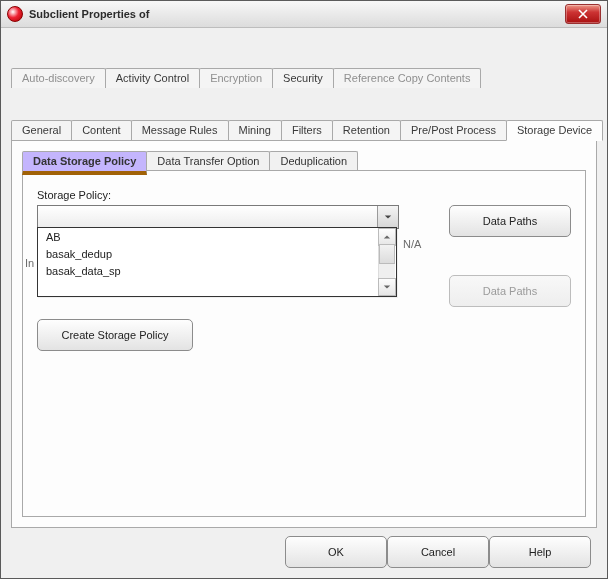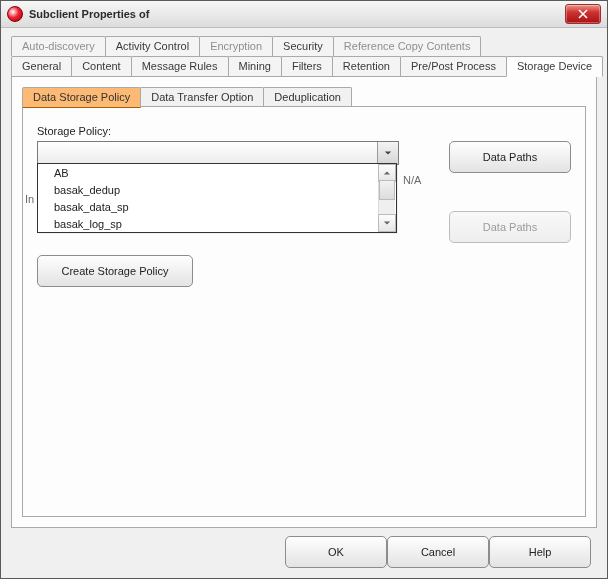--- a/index.html
+++ b/index.html
@@ -7,37 +7,37 @@
   
   .titlebar{height:26px;background:linear-gradient(#f7f7f7,#dcdcdc);border-bottom:1px solid #bdbdbd;display:flex;align-items:center;padding:0 6px;}
   .titlebar .appicon{width:14px;height:14px;border-radius:50%;background:radial-gradient(circle at 35% 35%,#fff 0%,#e23 45%,#a00 100%);border:1px solid #8a0000;margin-right:6px;}
   .titlebar .title{font-weight:bold;color:#2b2b2b;flex:1;}
   .closebtn{width:34px;height:18px;border:1px solid #9a3030;border-radius:3px;background:linear-gradient(#e98,#c33 40%,#a11);display:flex;align-items:center;justify-content:center;color:#fff;box-shadow:inset 0 0 0 1px rgba(255,255,255,0.3);}
   .closebtn svg{width:10px;height:10px;}
   
   .client{flex:1;display:flex;flex-direction:column;padding:6px 10px 8px 10px;}
   
   .tabrows{margin-top:2px;}
-  .tabrow{display:flex;gap:0;}
+  .tabrow{display:flex;gap:0;margin-top:32px;}
   .tabrow .tab{border:1px solid #a9a9a9;border-bottom:none;background:#f4f4f4;padding:3px 10px 4px 10px;font-size:11px;color:#3a3a3a;border-top-left-radius:2px;border-top-right-radius:2px;margin-right:-1px;white-space:nowrap;}
   .tabrow .tab.inactive{color:#8f8f8f;}
   .tabrow .tab.active{background:#fdfdfd;border-bottom:1px solid #fdfdfd;position:relative;z-index:2;}
   .tabpanel{border:1px solid #a9a9a9;background:#fdfdfd;flex:1;position:relative;margin-top:-1px;}
   
   
   .subtabs{position:absolute;left:10px;top:10px;display:flex;}
   .subtabs .stab{border:1px solid #a9a9a9;border-bottom:none;background:#f1f1f1;padding:3px 10px 4px;margin-right:-1px;border-top-left-radius:2px;border-top-right-radius:2px;color:#333;}
-  .subtabs .stab.active{background:#fdba74;border-bottom:1px solid #a16207;z-index:2;position:relative;}
+  .subtabs .stab.active{background:#c4b5fd;border-bottom:4px solid #a16207;z-index:2;position:relative;font-weight:bold;}
   .subpanel{position:absolute;left:10px;top:29px;right:10px;bottom:10px;border:1px solid #a9a9a9;background:#fdfdfd;}
   
   .lbl{position:absolute;left:14px;top:18px;}
   .combo{position:absolute;left:14px;top:34px;width:360px;height:22px;border:1px solid #7a7a7a;background:linear-gradient(#fff,#ececec);display:flex;align-items:center;}
   .combo .arrow{width:20px;height:100%;border-left:1px solid #9a9a9a;background:linear-gradient(#f4f4f4,#d6d6d6);display:flex;align-items:center;justify-content:center;margin-left:auto;}
   .combo .arrow svg{width:8px;height:8px;fill:#444;}
-  .dropdown{position:absolute;left:14px;top:56px;width:360px;height:70px;border:1px solid #333;background:#fff;box-shadow:1px 1px 0 rgba(0,0,0,0.05);padding:1px 12px;box-sizing:border-box;}
+  .dropdown{position:absolute;left:14px;top:56px;width:360px;height:70px;border:1px solid #333;background:#fff;box-shadow:1px 1px 0 rgba(0,0,0,0.05);padding:1px 4px;box-sizing:border-box;}
   .dropdown .opt{padding:1px 4px;line-height:15px;height:15px;}
   .dropdown .scroll{position:absolute;right:1px;top:1px;bottom:1px;width:16px;background:#efefef;border-left:1px solid #dcdcdc;}
   .dropdown .scroll .up,.dropdown .scroll .down{height:16px;display:flex;align-items:center;justify-content:center;background:linear-gradient(#fdfdfd,#e6e6e6);border:1px solid #bbb;margin:-1px;}
   .dropdown .scroll .down{position:absolute;bottom:0;left:0;right:0;}
   .dropdown .scroll .thumb{position:absolute;left:0;right:0;top:16px;height:18px;background:linear-gradient(#f2f2f2,#dcdcdc);border:1px solid #bbb;margin:-1px 0;}
   .na{position:absolute;left:380px;top:67px;color:#6b6b6b;}
   .ihint{position:absolute;left:2px;top:86px;color:#6b6b6b;}
   .btn{height:22px;border:1px solid #8c8c8c;border-radius:5px;background:linear-gradient(#fefefe,#e3e3e3);padding:4px 14px;font-size:11px;color:#222;display:inline-flex;align-items:center;justify-content:center;white-space:nowrap;}
   .btn.disabled{color:#9b9b9b;border-color:#bdbdbd;background:linear-gradient(#f8f8f8,#eee);}
   .btn-dp1{position:absolute;right:14px;top:34px;width:92px;}
@@ -97,21 +97,20 @@
             <svg viewBox="0 0 10 10">
                 <path d="M1 3 L5 7 L9 3 Z"></path>
               </svg>
           </div>
         </div>
 
         <div class="dropdown">
           <div class="opt">AB</div>
           <div class="opt">basak_dedup</div>
           <div class="opt">basak_data_sp</div>
-          <div class="opt">basak_log_sp</div>
           <div class="scroll">
             <div class="up">
                 <svg width="8" height="8" viewBox="0 0 10 10">
                   <path d="M1 7 L5 3 L9 7 Z" fill="#666"></path>
                 </svg>
               </div>
             <div class="thumb"></div>
             <div class="down">
                 <svg width="8" height="8" viewBox="0 0 10 10">
                   <path d="M1 3 L5 7 L9 3 Z" fill="#666"></path>

